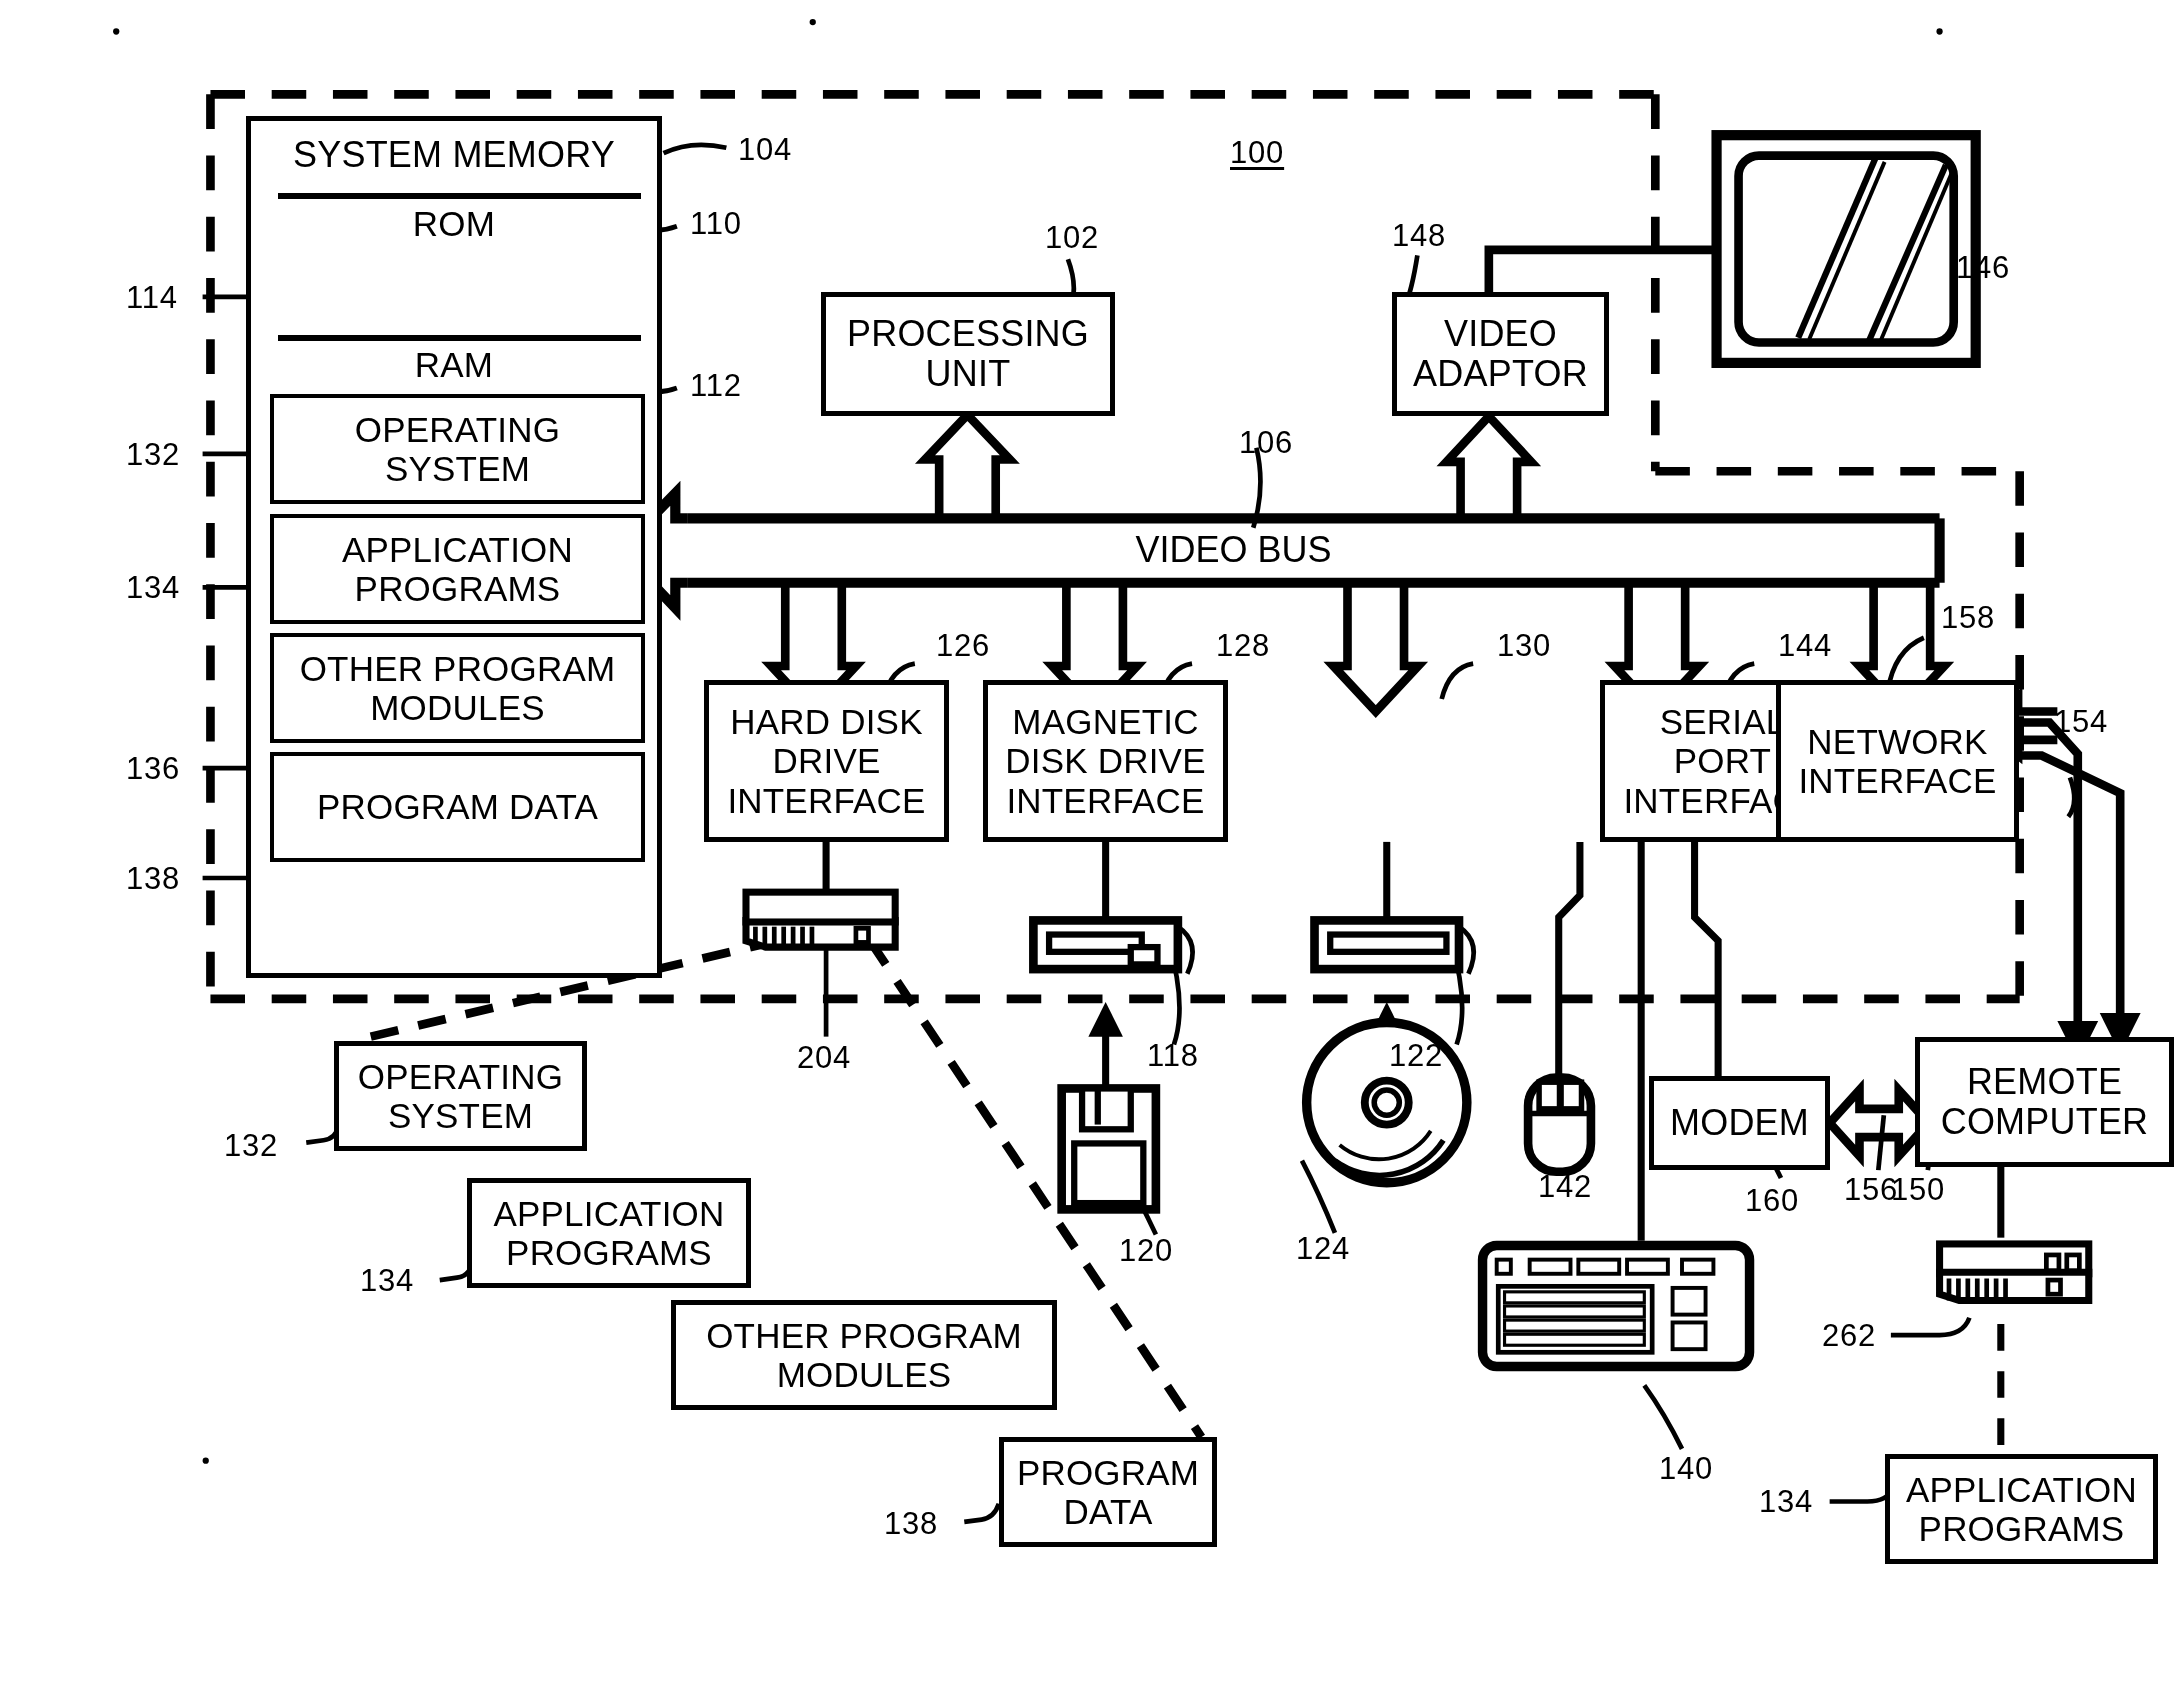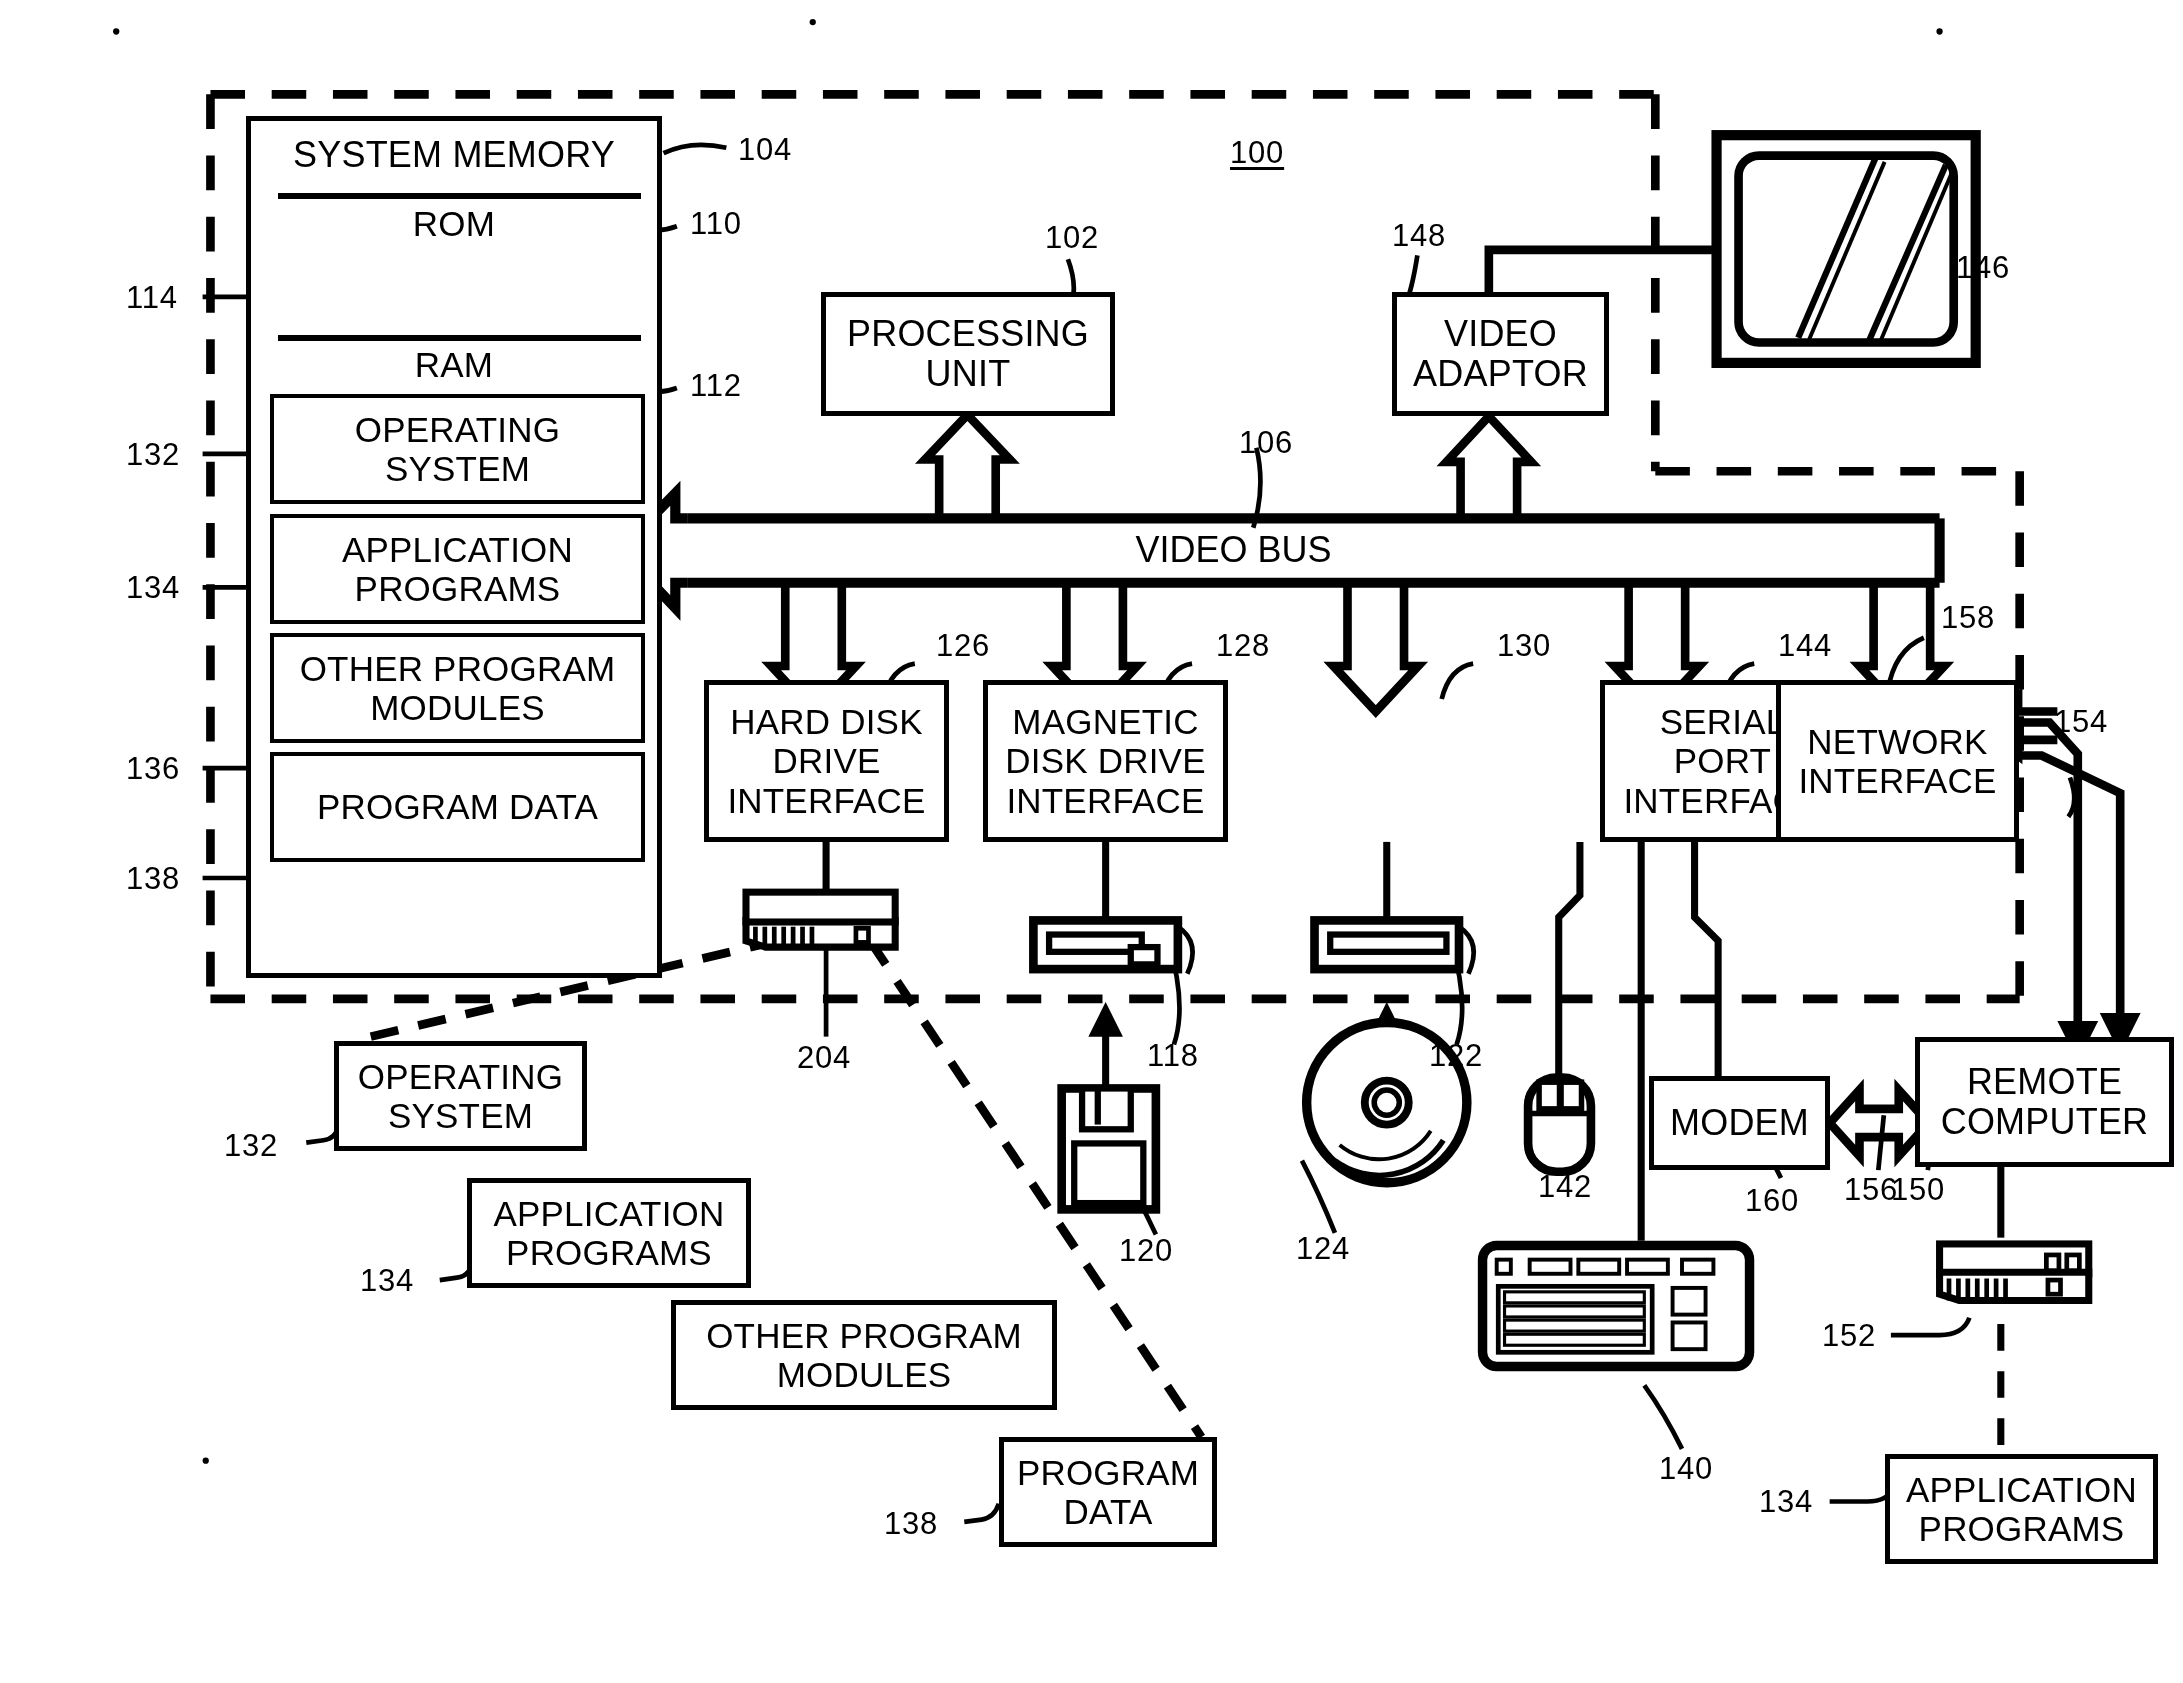--- a/index.html
+++ b/index.html
@@ -337,29 +337,29 @@
   <div class="ref" style="left:936px; top:628px;">126</div>
   <div class="ref" style="left:1216px; top:628px;">128</div>
   <div class="ref" style="left:1497px; top:628px;">130</div>
   <div class="ref" style="left:1778px; top:628px;">144</div>
   <div class="ref" style="left:1941px; top:600px;">158</div>
   <div class="ref" style="left:2054px; top:704px;">154</div>
 
   <div class="ref" style="left:797px; top:1040px;">204</div>
   <div class="ref" style="left:1147px; top:1038px;">118</div>
   <div class="ref" style="left:1119px; top:1233px;">120</div>
-  <div class="ref" style="left:1429px; top:1038px;text-align:center;">122</div>
+  <div class="ref" style="left:1389px; top:1038px;text-align:center;">122</div>
   <div class="ref" style="left:1296px; top:1231px;">124</div>
 
   <div class="ref" style="left:224px; top:1128px;">132</div>
   <div class="ref" style="left:360px; top:1263px;">134</div>
   <div class="ref" style="left:884px; top:1506px;">138</div>
 
   <div class="ref" style="left:1538px; top:1169px;">142</div>
   <div class="ref" style="left:1659px; top:1451px;">140</div>
   <div class="ref" style="left:1745px; top:1183px;">160</div>
   <div class="ref" style="left:1844px; top:1172px;">156</div>
   <div class="ref" style="left:1891px; top:1172px;">150</div>
-  <div class="ref" style="left:1822px; top:1318px;">152</div>
+  <div class="ref" style="left:1822px; top:1318px;">262</div>
   <div class="ref" style="left:1759px; top:1484px;">134</div>
 
 </div>
 
 
 </body></html>

